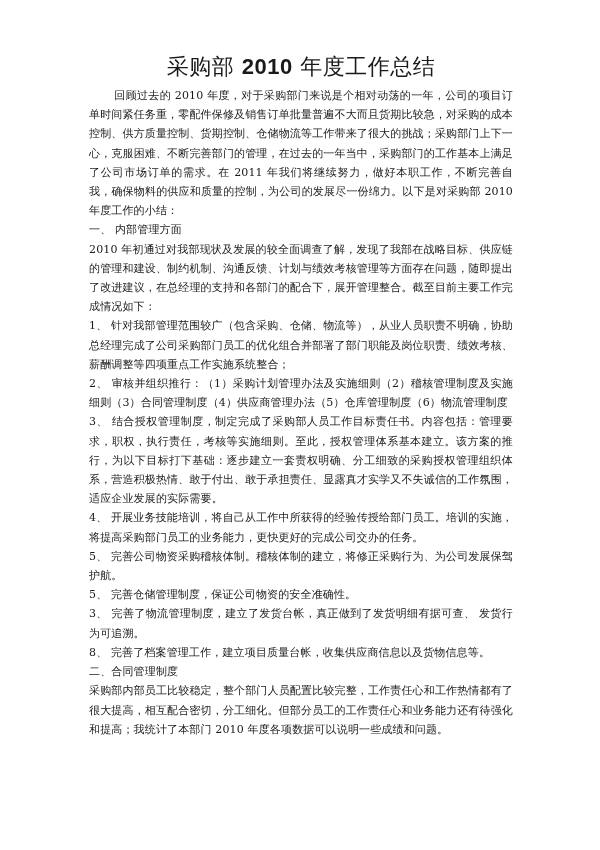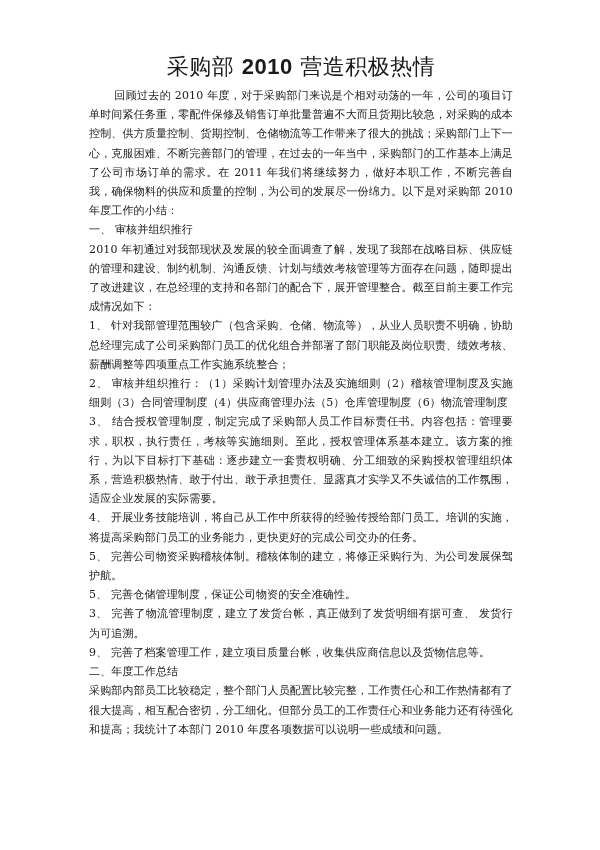--- a/index.html
+++ b/index.html
@@ -9,31 +9,31 @@
   .title { text-align: center; font-size: 22px; line-height: 30px; margin: 0 0 4px 0;
            font-weight: normal; letter-spacing: 0.5px; }
   .title .num { font-family: "Liberation Sans", "DejaVu Sans", sans-serif; font-weight: bold; }
   p { margin: 0; font-size: 11px; line-height: 19.2px; text-align: justify; letter-spacing: 0.15px; }
   .indent { text-indent: 2.3em; }
 </style>
 </head>
 <body>
 
 <div class="page">
-  <h1 class="title"><span>采购部 </span><span class="num">2010</span><span> 营造积极热情</span></h1>
+  <h1 class="title"><span>采购部 </span><span class="num">2010</span><span> 年度工作总结</span></h1>
 
   <p class="indent">回顾过去的 2010 年度，对于采购部门来说是个相对动荡的一年，公司的项目订单时间紧任务重，零配件保修及销售订单批量普遍不大而且货期比较急，对采购的成本控制、供方质量控制、货期控制、仓储物流等工作带来了很大的挑战；采购部门上下一心，克服困难、不断完善部门的管理，在过去的一年当中，采购部门的工作基本上满足了公司市场订单的需求。在 2011 年我们将继续努力，做好本职工作，不断完善自我，确保物料的供应和质量的控制，为公司的发展尽一份绵力。以下是对采购部 2010 年度工作的小结：</p>
 
-  <p>一、  审核并组织推行</p>
+  <p>一、  内部管理方面</p>
   <p>2010 年初通过对我部现状及发展的较全面调查了解，发现了我部在战略目标、供应链的管理和建设、制约机制、沟通反馈、计划与绩效考核管理等方面存在问题，随即提出了改进建议，在总经理的支持和各部门的配合下，展开管理整合。截至目前主要工作完成情况如下：</p>
   <p>1、 针对我部管理范围较广（包含采购、仓储、物流等），从业人员职责不明确，协助总经理完成了公司采购部门员工的优化组合并部署了部门职能及岗位职责、绩效考核、薪酬调整等四项重点工作实施系统整合；</p>
   <p>2、 审核并组织推行：（1）采购计划管理办法及实施细则（2）稽核管理制度及实施细则（3）合同管理制度（4）供应商管理办法（5）仓库管理制度（6）物流管理制度</p>
   <p>3、 结合授权管理制度，制定完成了采购部人员工作目标责任书。内容包括：管理要求，职权，执行责任，考核等实施细则。至此，授权管理体系基本建立。该方案的推行，为以下目标打下基础：逐步建立一套责权明确、分工细致的采购授权管理组织体系，营造积极热情、敢于付出、敢于承担责任、显露真才实学又不失诚信的工作氛围，适应企业发展的实际需要。</p>
   <p>4、 开展业务技能培训，将自己从工作中所获得的经验传授给部门员工。培训的实施，将提高采购部门员工的业务能力，更快更好的完成公司交办的任务。</p>
   <p>5、 完善公司物资采购稽核体制。稽核体制的建立，将修正采购行为、为公司发展保驾护航。</p>
   <p>5、 完善仓储管理制度，保证公司物资的安全准确性。</p>
   <p>3、 完善了物流管理制度，建立了发货台帐，真正做到了发货明细有据可查、 发货行为可追溯。</p>
-  <p>9、 完善了档案管理工作，建立项目质量台帐，收集供应商信息以及货物信息等。</p>
+  <p>8、 完善了档案管理工作，建立项目质量台帐，收集供应商信息以及货物信息等。</p>
 
-  <p>二、年度工作总结</p>
+  <p>二、合同管理制度</p>
   <p>采购部内部员工比较稳定，整个部门人员配置比较完整，工作责任心和工作热情都有了很大提高，相互配合密切，分工细化。但部分员工的工作责任心和业务能力还有待强化和提高；我统计了本部门 2010 年度各项数据可以说明一些成绩和问题。</p>
 
 </div>
 
 </body></html>

